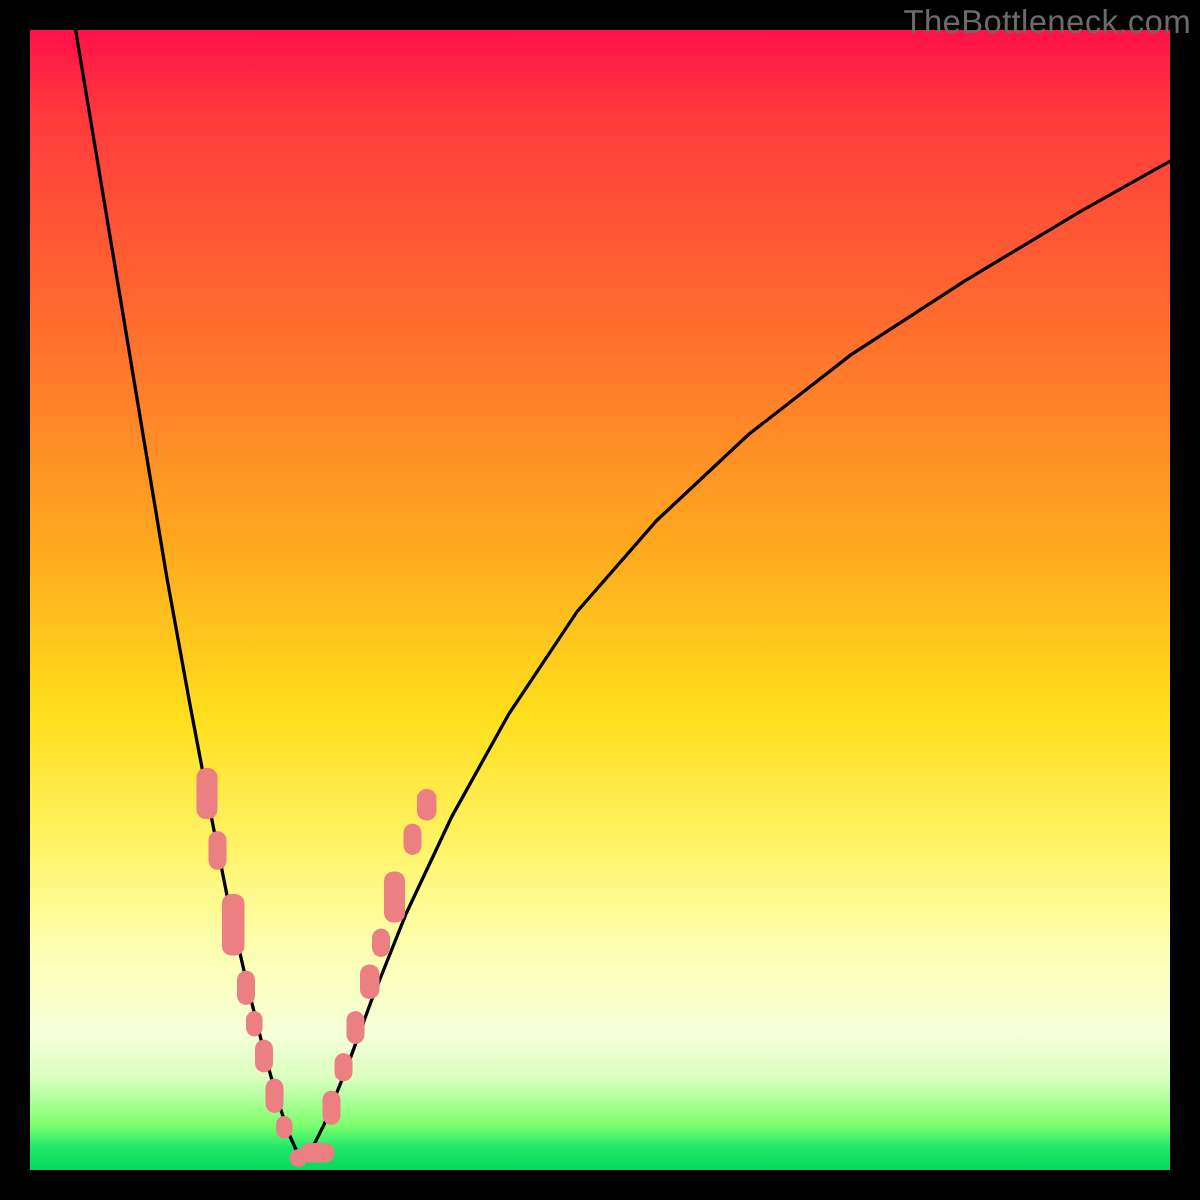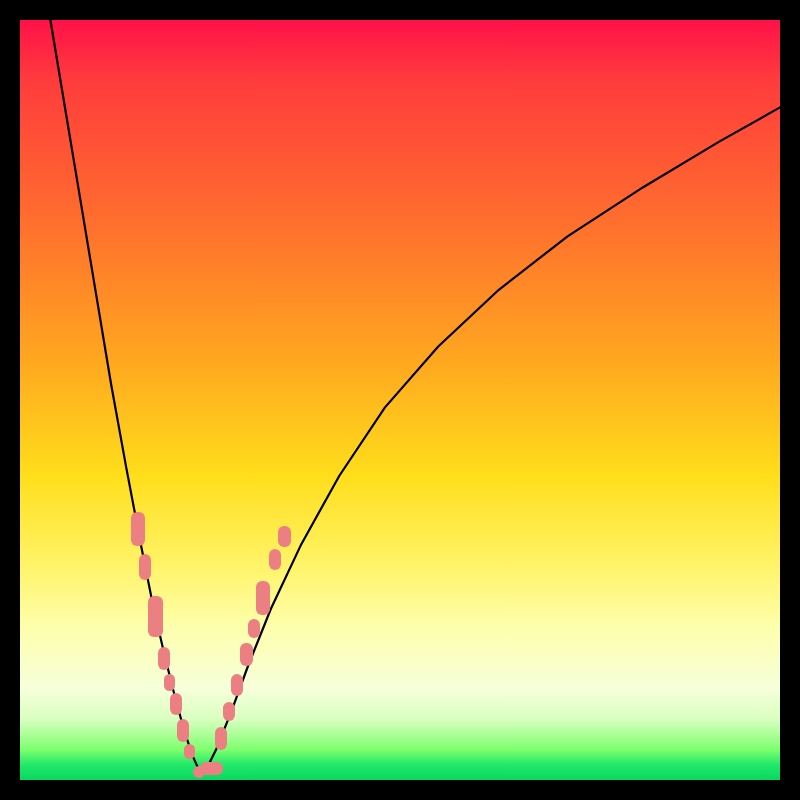--- a/index.html
+++ b/index.html
@@ -103,13 +103,14 @@
       <div class="bead" style="left: 195.32px; top: 706.8px; width: 12.16px; height: 22.8px;"></div>
       <div class="bead" style="left: 202.92px; top: 682.1px; width: 12.16px; height: 19px;"></div>
       <div class="bead" style="left: 210.52px; top: 653.6px; width: 12.16px; height: 22.8px;"></div>
       <div class="bead" style="left: 220.4px; top: 623.2px; width: 12.16px; height: 22.8px;"></div>
       <div class="bead" style="left: 228px; top: 598.5px; width: 12.16px; height: 19px;"></div>
       <div class="bead" style="left: 236.36px; top: 560.5px; width: 13.68px; height: 34.2px;"></div>
       <div class="bead" style="left: 248.52px; top: 528.96px; width: 12.16px; height: 21.28px;"></div>
       <div class="bead" style="left: 258.4px; top: 506.16px; width: 12.16px; height: 21.28px;"></div>
     </div>
 
+  <div class="watermark">TheBottleneck.com</div>
 </div>
 
 </body></html>

